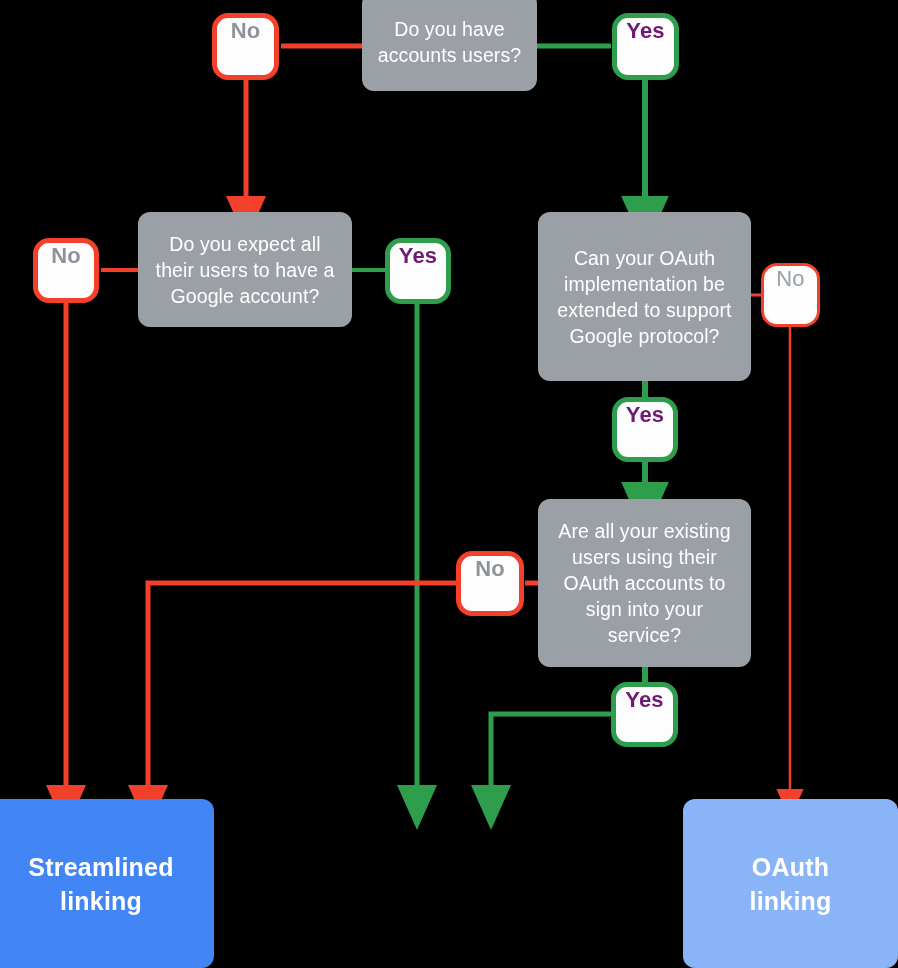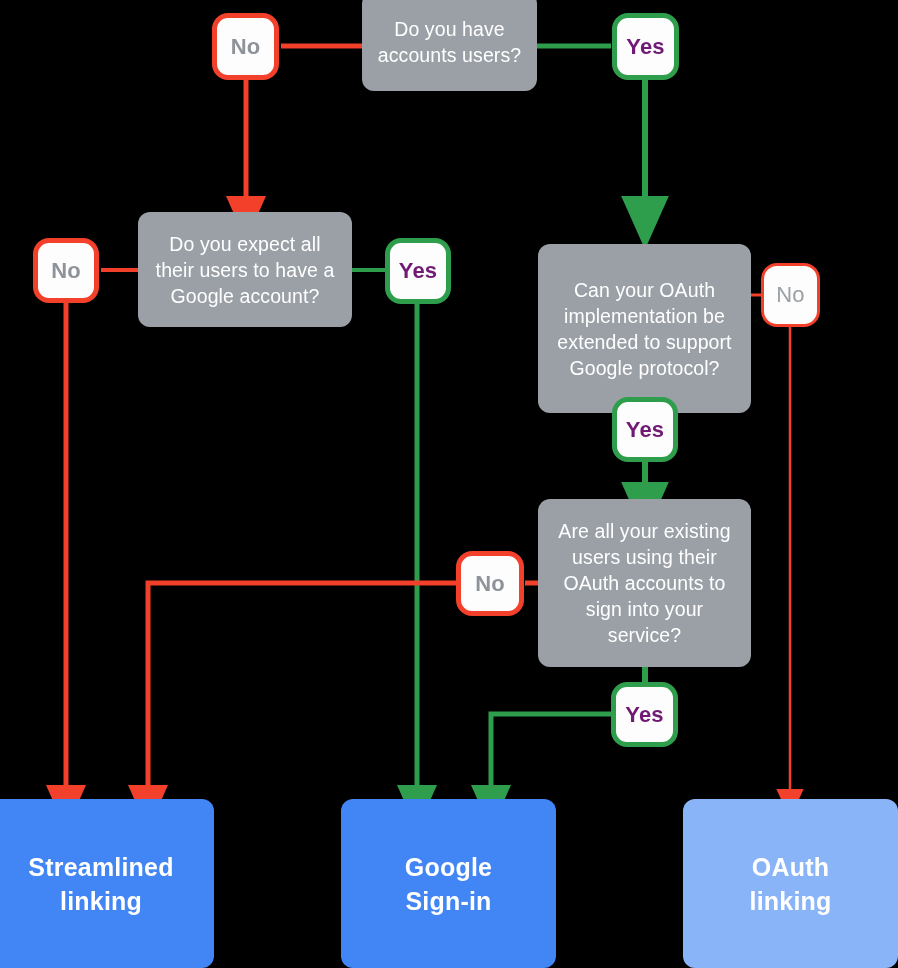--- a/index.html
+++ b/index.html
@@ -43,21 +43,20 @@
     padding: 0 14px;
     box-sizing: border-box;
     letter-spacing: 0.1px;
   }
   
   .pill {
     position: absolute;
     background: #fdfdfd;
     border-radius: 16px;
     display: flex;
-    align-items: center;
     justify-content: center;
     box-sizing: border-box;
     font-size: 22px;
     letter-spacing: 0.2px;
   }
   .pill.no {
     border: 5px solid #f2402b;
     color: #8e939a;
     font-weight: 700;
   }
@@ -143,21 +142,21 @@
   </svg>
 
   <div class="qbox" style="left:362px; top:-8px; width:175px; height:99px;">
     <span>Do you have accounts users?</span>
   </div>
 
   <div class="qbox" style="left:138px; top:212px; width:214px; height:115px;">
     <span>Do you expect all their users to have a Google account?</span>
   </div>
 
-  <div class="qbox" style="left:538px; top:212px; width:213px; height:169px;margin-top:32px;">
+  <div class="qbox" style="left:538px; top:212px; width:213px; height:169px;">
     <span>Can your OAuth implementation be extended to support Google protocol?</span>
   </div>
 
   <div class="qbox" style="left:538px; top:499px; width:213px; height:168px;">
     <span>Are all your existing users using their OAuth accounts to sign into your service?</span>
   </div>
 
   <div class="pill no" style="left:212px; top:13px; width:67px; height:67px;">
     <span>No</span>
   </div>
@@ -190,26 +189,20 @@
     <span>Yes</span>
   </div>
 
   <div class="obox" style="left:-12px; top:799px; width:226px; height:169px; background:#4285f4;">
     <span>
       <span>Streamlined</span><br>
       <span>linking</span>
     </span>
   </div>
 
-  <div class="obox" style="left:341px; top:799px; width:215px; height:169px; background:#4285f4;">
-    <span>
-      <span>Google</span><br>
-      <span>Sign-in</span>
-    </span>
-  </div>
 
   <div class="obox" style="left:683px; top:799px; width:215px; height:169px; background:#8ab4f8;">
     <span>
       <span>OAuth</span><br>
       <span>linking</span>
     </span>
   </div>
 
 </div>
 

